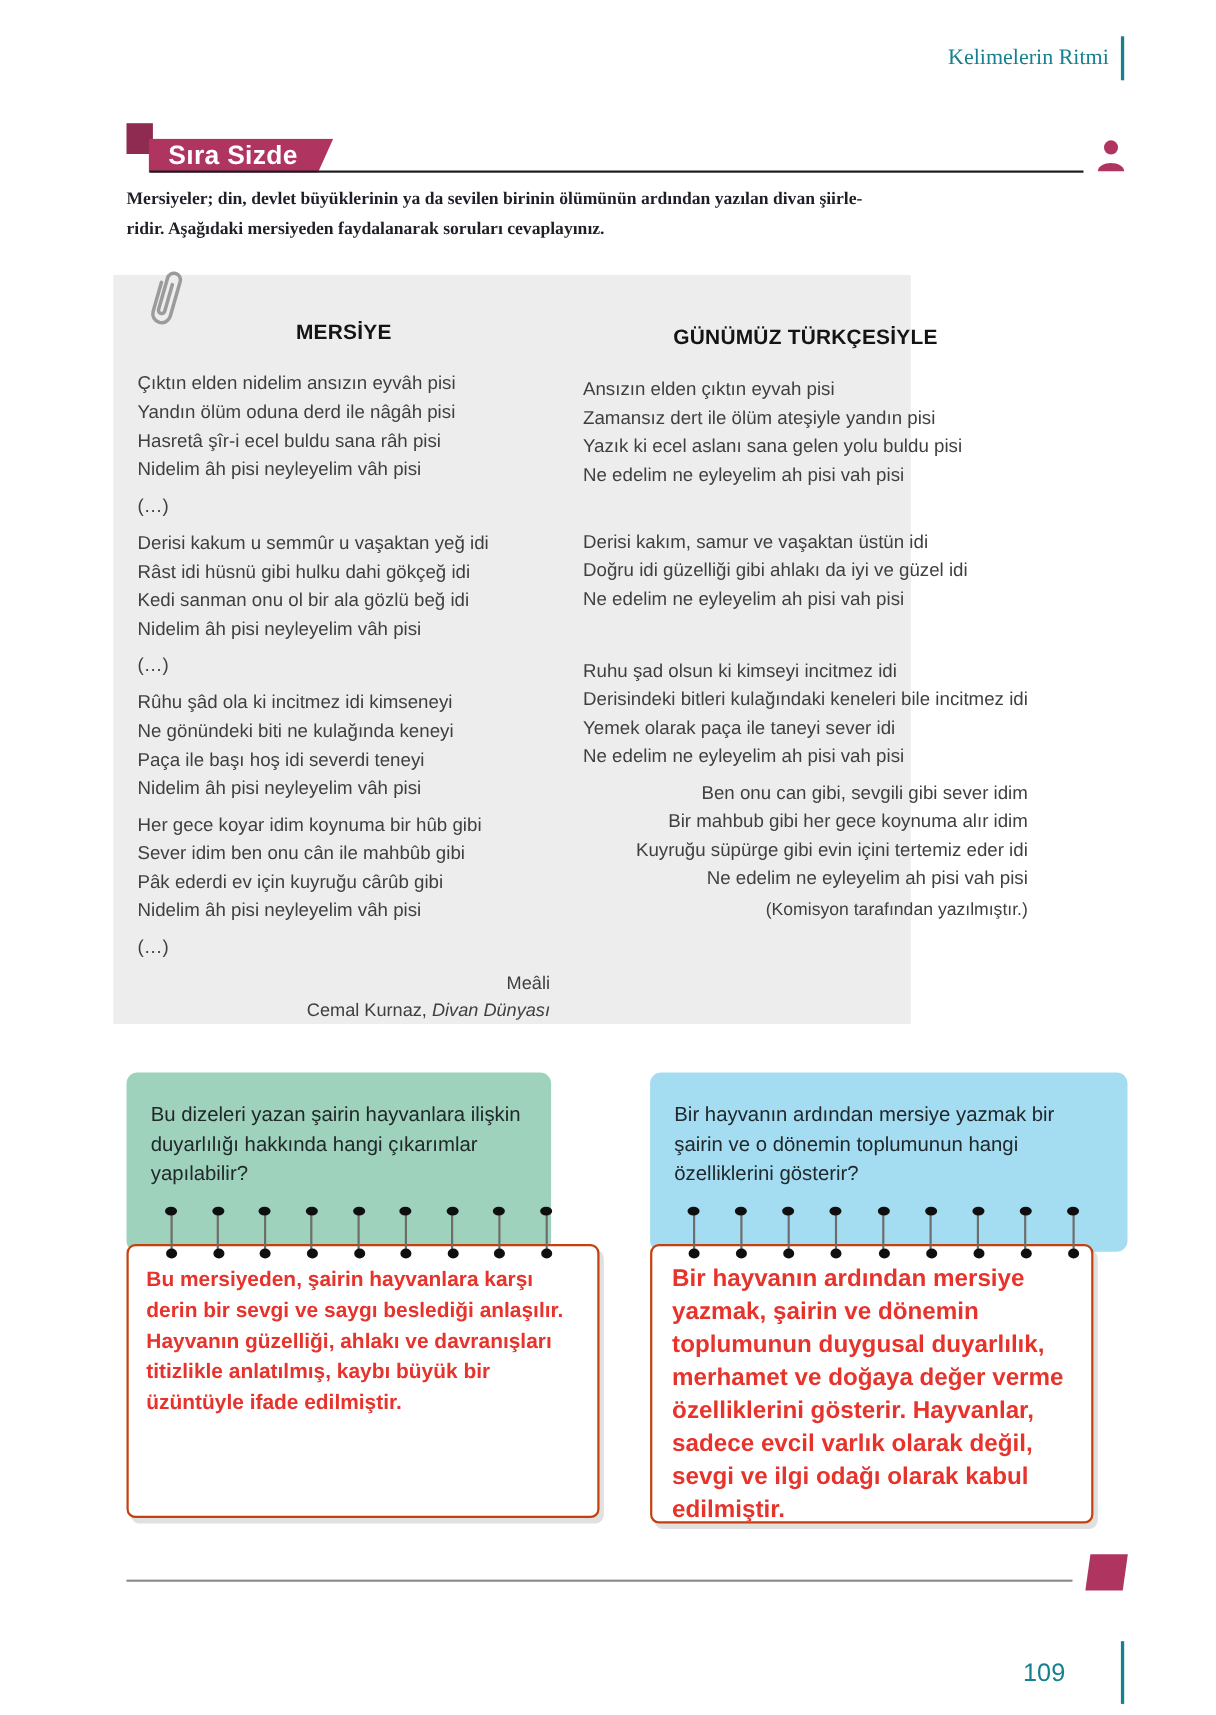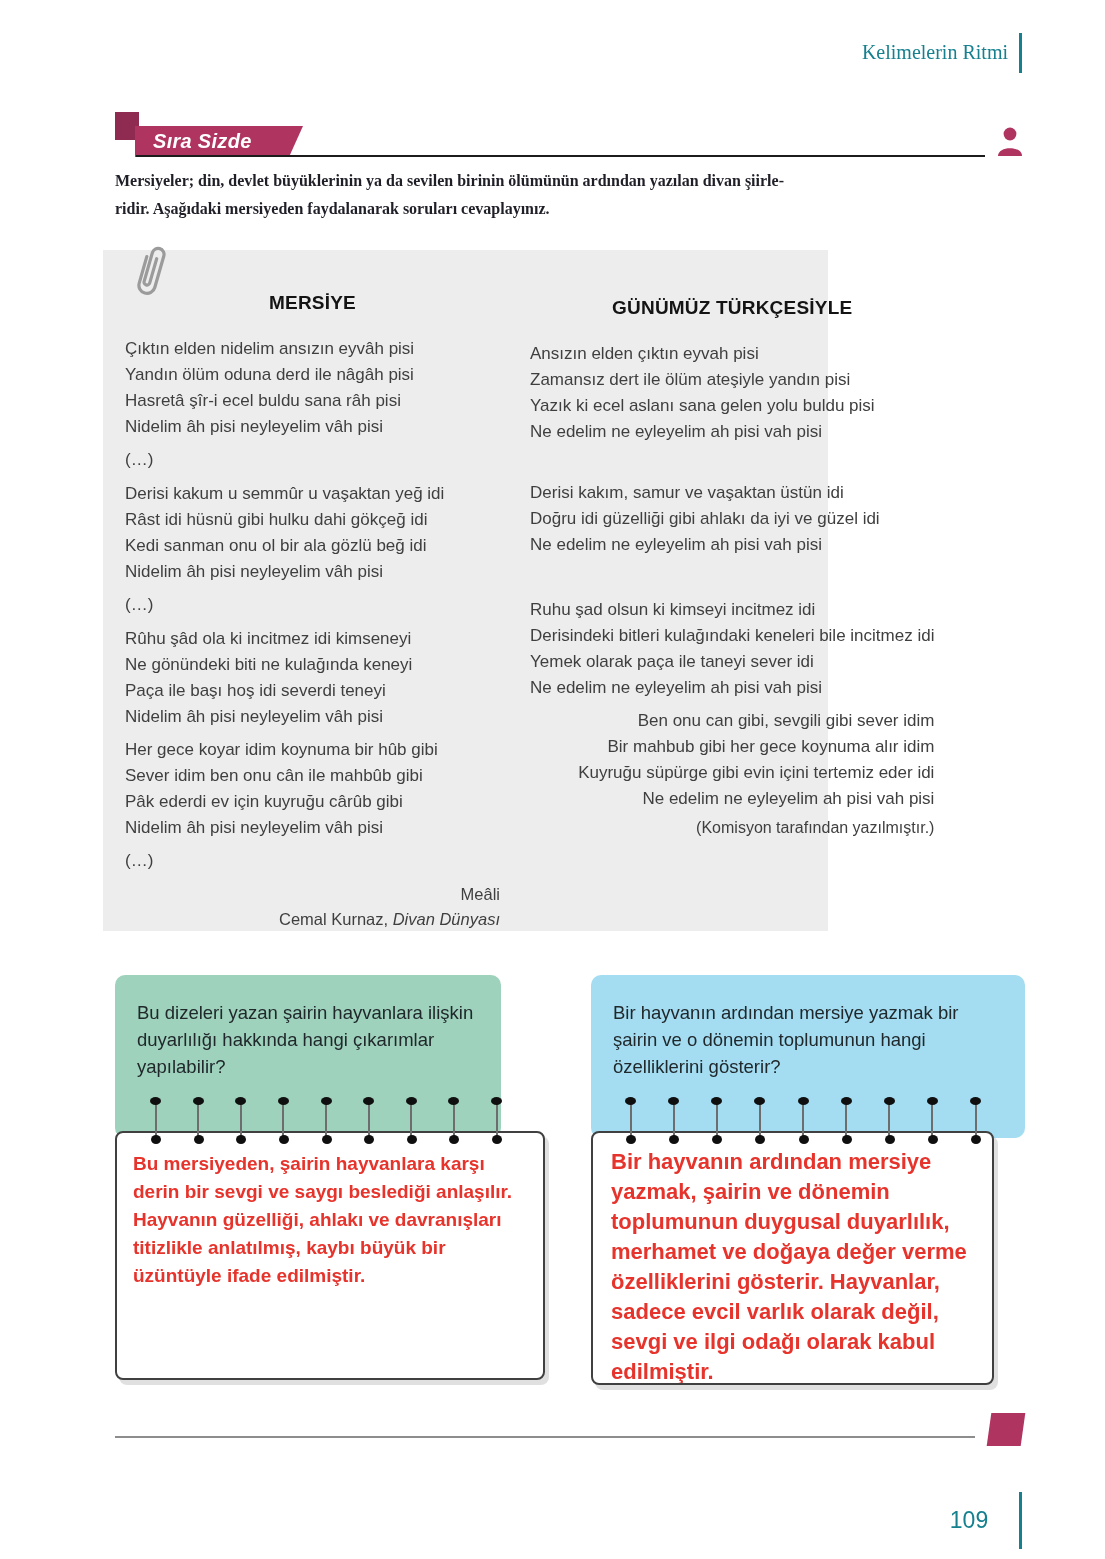--- a/index.html
+++ b/index.html
@@ -18,21 +18,21 @@
   }
   .header-rule{position:absolute;left:1019px;top:33px;width:3px;height:40px;background:#16808f;}
 
   
   .banner-square{position:absolute;left:115px;top:112px;width:24px;height:28px;background:#8f2a50;}
   .banner{
     position:absolute;left:135px;top:126px;width:168px;height:31px;
     background:#b03460;
     clip-path:polygon(0 0,100% 0,calc(100% - 14px) 100%,0 100%);
     display:flex;align-items:center;padding-left:18px;box-sizing:border-box;
-    color:#fff;font-weight:bold;font-size:20px;letter-spacing:.3px;font-style:italic;
+    color:#fff;font-weight:bold;font-size:24px;letter-spacing:.3px;
   }
   .banner-rule{position:absolute;left:136px;top:155px;width:849px;height:2px;background:#1c1c1c;}
   .person-icon{position:absolute;left:996px;top:126px;width:28px;height:30px;}
 
   
   .intro{
     position:absolute;left:115px;top:167px;width:908px;
     font-family:"Liberation Serif",serif;font-weight:bold;
     font-size:16px;line-height:28px;color:#1f1f28;
   }
@@ -62,21 +62,21 @@
     position:absolute;top:975px;height:163px;border-radius:10px;
     padding:24px 20px 0 22px;box-sizing:border-box;
     font-size:18.5px;line-height:27px;color:#20282b;
   }
   .q-left{left:115px;width:386px;background:#9ed2bc;}
   .q-right{left:591px;width:434px;background:#a4ddf2;}
 
   
   .a-card{
     position:absolute;top:1131px;background:#ffffff;
-    border:2px solid #404040;border-radius:8px;
+    border:2px solid #c2410c;border-radius:8px;
     box-shadow:4px 5px 0 rgba(0,0,0,.12);
     box-sizing:border-box;
     font-weight:bold;color:#e6332b;z-index:2;
   }
   .a-left{left:115px;width:430px;height:249px;padding:17px 12px 0 16px;font-size:19px;line-height:28px;}
   .a-right{left:591px;width:403px;height:254px;padding:14px 14px 16px 18px;font-size:22px;line-height:30px;overflow:hidden;}
 
   
   .binding{position:absolute;top:1097px;height:47px;display:flex;justify-content:space-between;z-index:5;}
   .binding-left{left:150px;width:352px;}
@@ -85,21 +85,21 @@
     position:relative;width:11px;height:47px;display:inline-block;
     background:linear-gradient(#6d6d6d,#6d6d6d) no-repeat 50% 5px / 2px 36px;
   }
   .staple::before{content:'';position:absolute;top:0;left:0;width:11px;height:8px;border-radius:50%;background:#0f0f0f;}
   .staple::after{content:'';position:absolute;bottom:0;left:1px;width:10px;height:9px;border-radius:50%;background:#0f0f0f;}
 
   
   .footer-rule{position:absolute;left:115px;top:1436px;width:860px;height:2px;background:#8d8d8d;}
   .corner-square{position:absolute;left:989px;top:1413px;width:34px;height:33px;background:#b03460;transform:skewX(-8deg);}
   .pagenum-rule{position:absolute;left:1019px;top:1492px;width:3px;height:57px;background:#16808f;}
-  .page-number{position:absolute;left:930px;top:1507px;width:78px;text-align:center;font-size:23px;color:#16808f;}
+  .page-number{position:absolute;left:930px;top:1507px;width:78px;text-align:left;font-size:23px;color:#16808f;}
 </style>
 </head>
 <body>
 
 <div class="header-title">Kelimelerin Ritmi</div>
 <div class="header-rule"></div>
 
 <div class="banner-square"></div>
 <div class="banner">
   <span>Sıra Sizde</span>

